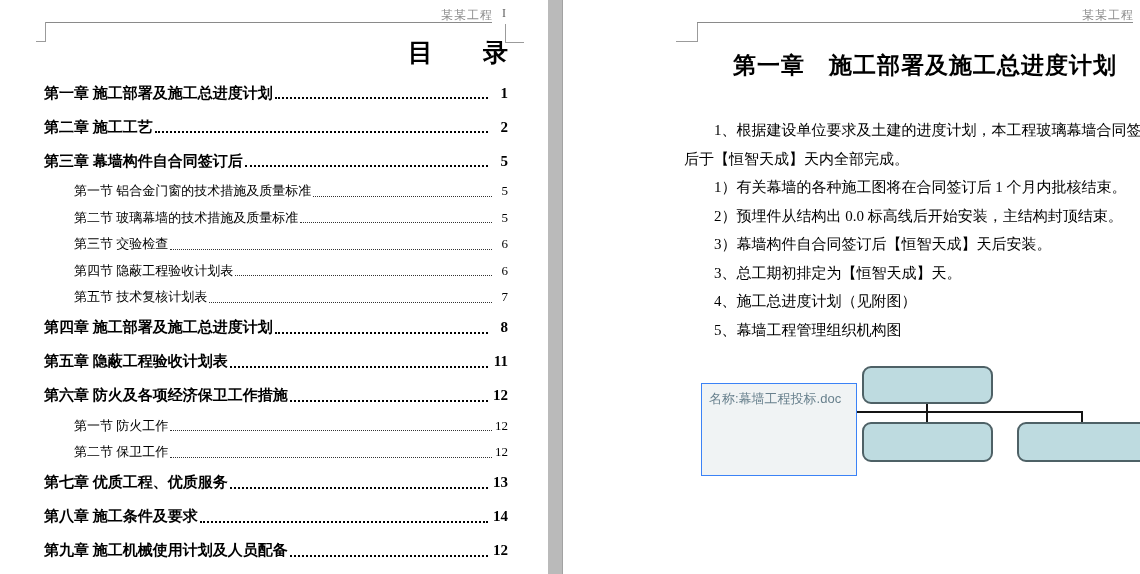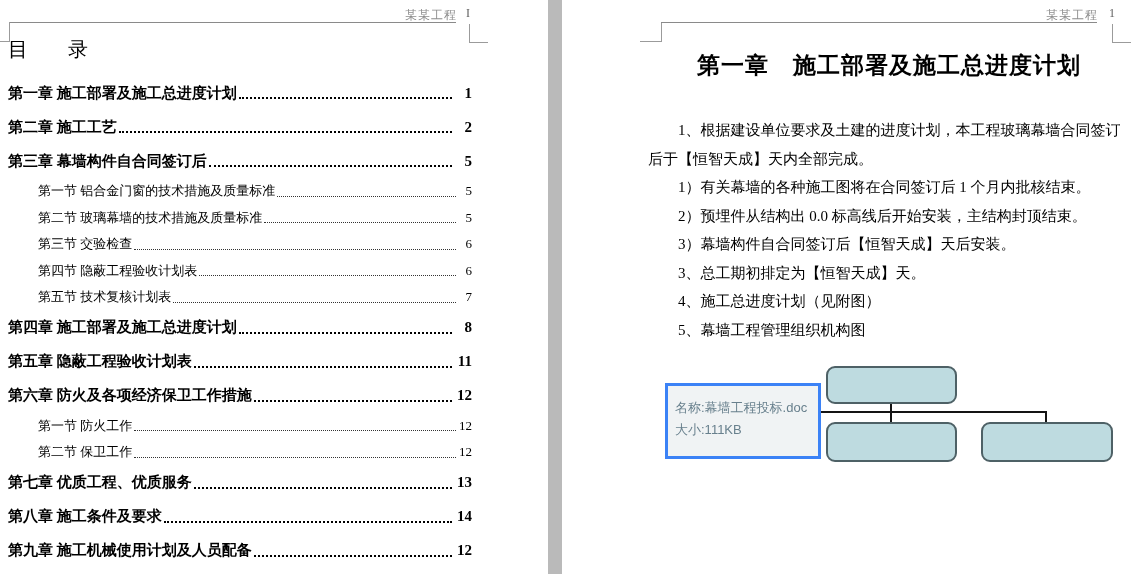--- a/index.html
+++ b/index.html
@@ -2,21 +2,21 @@
 <html style="--chart-box-fill: #bedbe0; --chart-box-border: #4e6166; --tooltip-bg: #f0f3f4; --tooltip-text: #68808d;"><head>
 <meta charset="utf-8">
 <style>
   html,body{margin:0;padding:0;}
   body{
     width:1140px;height:574px;position:relative;overflow:hidden;
     background:#ffffff;
     font-family:"Liberation Serif","DejaVu Serif",serif;
     color:#000;
   }
-  .page{position:absolute;top:0;bottom:0;background:#fff;}
+  .page{position:absolute;top:0;bottom:0;background:#fff;margin-left:36px;}
   #page-left{left:0;width:548px;}
   #gutter{
     position:absolute;top:0;bottom:0;left:548px;width:14px;
     background:#bababa;border-right:1px solid #a2a2a2;
   }
   #page-right{left:562px;width:578px;}
 
   
   .hdr-project{
     position:absolute;top:7px;font-size:12px;color:#8e8e8e;
@@ -36,21 +36,21 @@
 
   #page-right .hdr-project{left:484px;}
   #page-right .hdr-num{left:547px;}
   #page-right .hdr-rule{left:99px;width:436px;}
   #rp-corner-l{left:78px;top:23px;width:21px;height:18px;}
   #rp-corner-r{left:550px;top:24px;width:18px;height:18px;}
 
   
   #toc-title{
     position:absolute;left:8px;top:36px;width:464px;
-    text-align:left;font-size:20px;font-weight:normal;
+    text-align:right;font-size:25px;font-weight:bold;
   }
   #toc-list{position:absolute;left:8px;top:76px;width:464px;}
   .toc-row{display:flex;align-items:center;}
   .toc-row.l1{height:34px;font-weight:bold;font-size:15px;}
   .toc-row.l2{height:26.5px;font-size:13px;padding-left:30px;}
   .toc-label{white-space:nowrap;}
   .leader{
     flex:1;height:0;margin:0 2px;align-self:center;transform:translateY(5px);
   }
   .l1 .leader{border-bottom:2px dotted #000;}
@@ -77,24 +77,24 @@
     background:var(--chart-box-fill,#bedbe0);
     border:2px solid var(--chart-box-border,#4e6166);
     box-sizing:border-box;
   }
   #oc-box-top{left:264px;top:366px;width:131px;height:38px;}
   #oc-box-left{left:264px;top:422px;width:131px;height:40px;}
   #oc-box-right{left:419px;top:422px;width:132px;height:40px;}
 
   
   #file-tooltip{
-    position:absolute;left:103px;top:383px;width:156px;height:76px;
-    box-sizing:border-box;padding:11px 7px;z-index:5;
+    position:absolute;left:103px;top:383px;width:156px;height:93px;
+    box-sizing:border-box;padding:4px 7px;z-index:5;
     background:var(--tooltip-bg,#f0f3f4);
-    border:3px solid #3b82f6;
+    border:1px solid #3b82f6;
     color:var(--tooltip-text,#68808d);
     font-family:"Liberation Sans","DejaVu Sans",sans-serif;
     font-size:13px;line-height:21.5px;word-break:break-all;
   }
 </style>
 </head>
 <body>
 
 <div class="page" id="page-left">
   <span class="hdr-project">某某工程</span>
@@ -212,15 +212,14 @@
 
   <div class="chart-line" id="oc-hline"></div>
   <div class="chart-line" id="oc-vline-top"></div>
   <div class="chart-line" id="oc-vline-right"></div>
   <div class="chart-box" id="oc-box-top"></div>
   <div class="chart-box" id="oc-box-left"></div>
   <div class="chart-box" id="oc-box-right"></div>
 
   <div id="file-tooltip">
     <div>名称:幕墙工程投标.doc</div>
-    <div>大小:111KB</div>
   </div>
 </div>
 
 </body></html>

